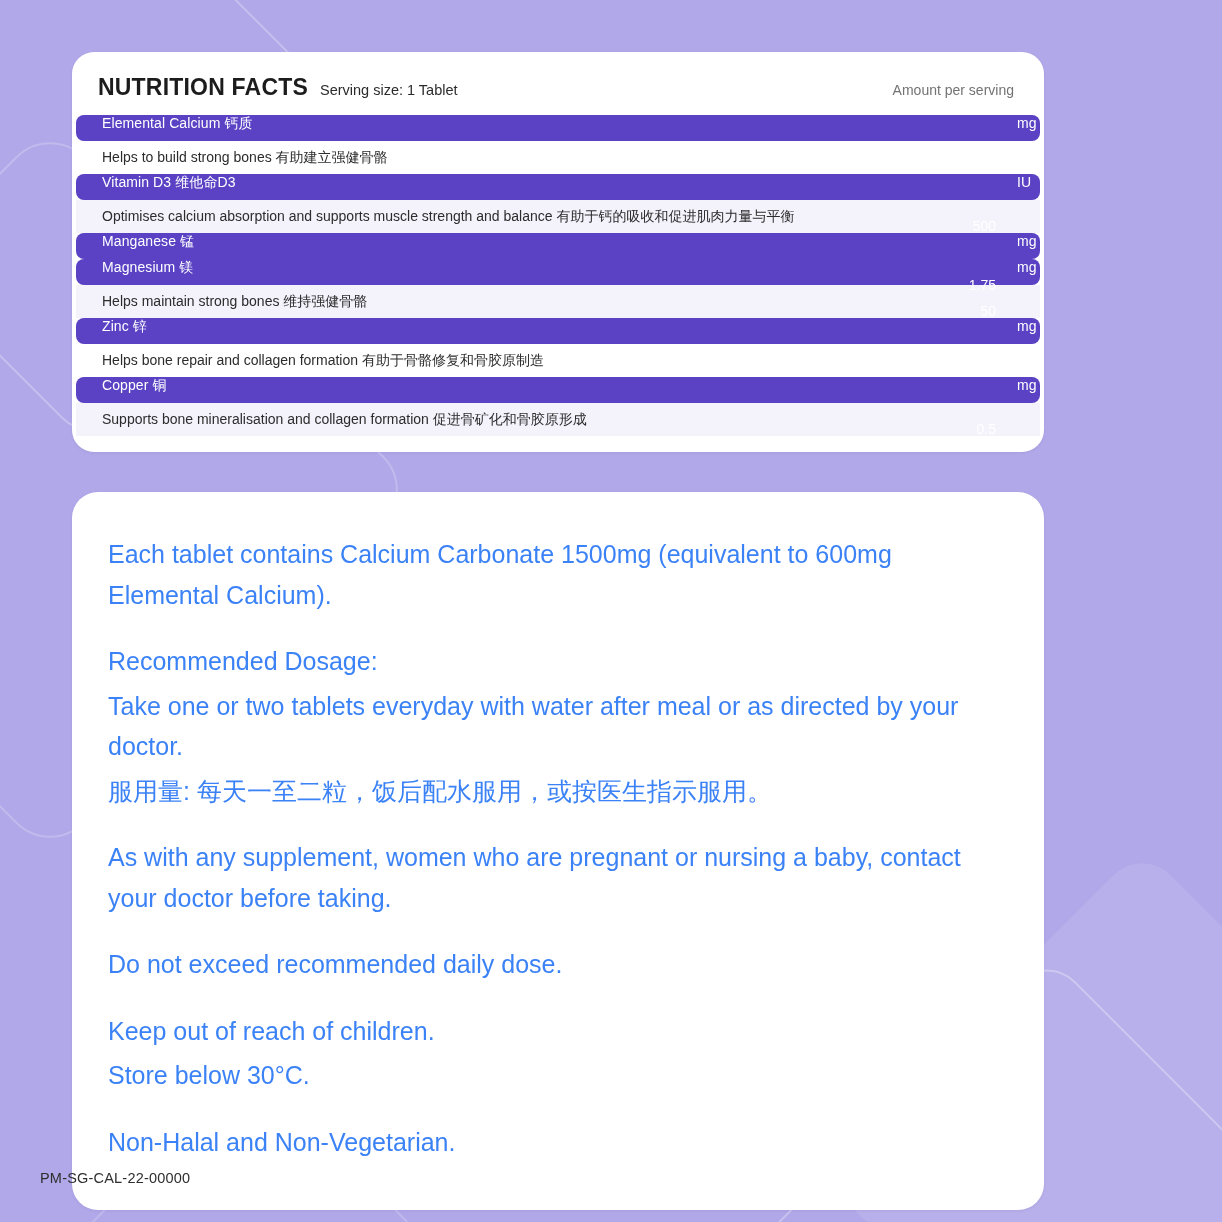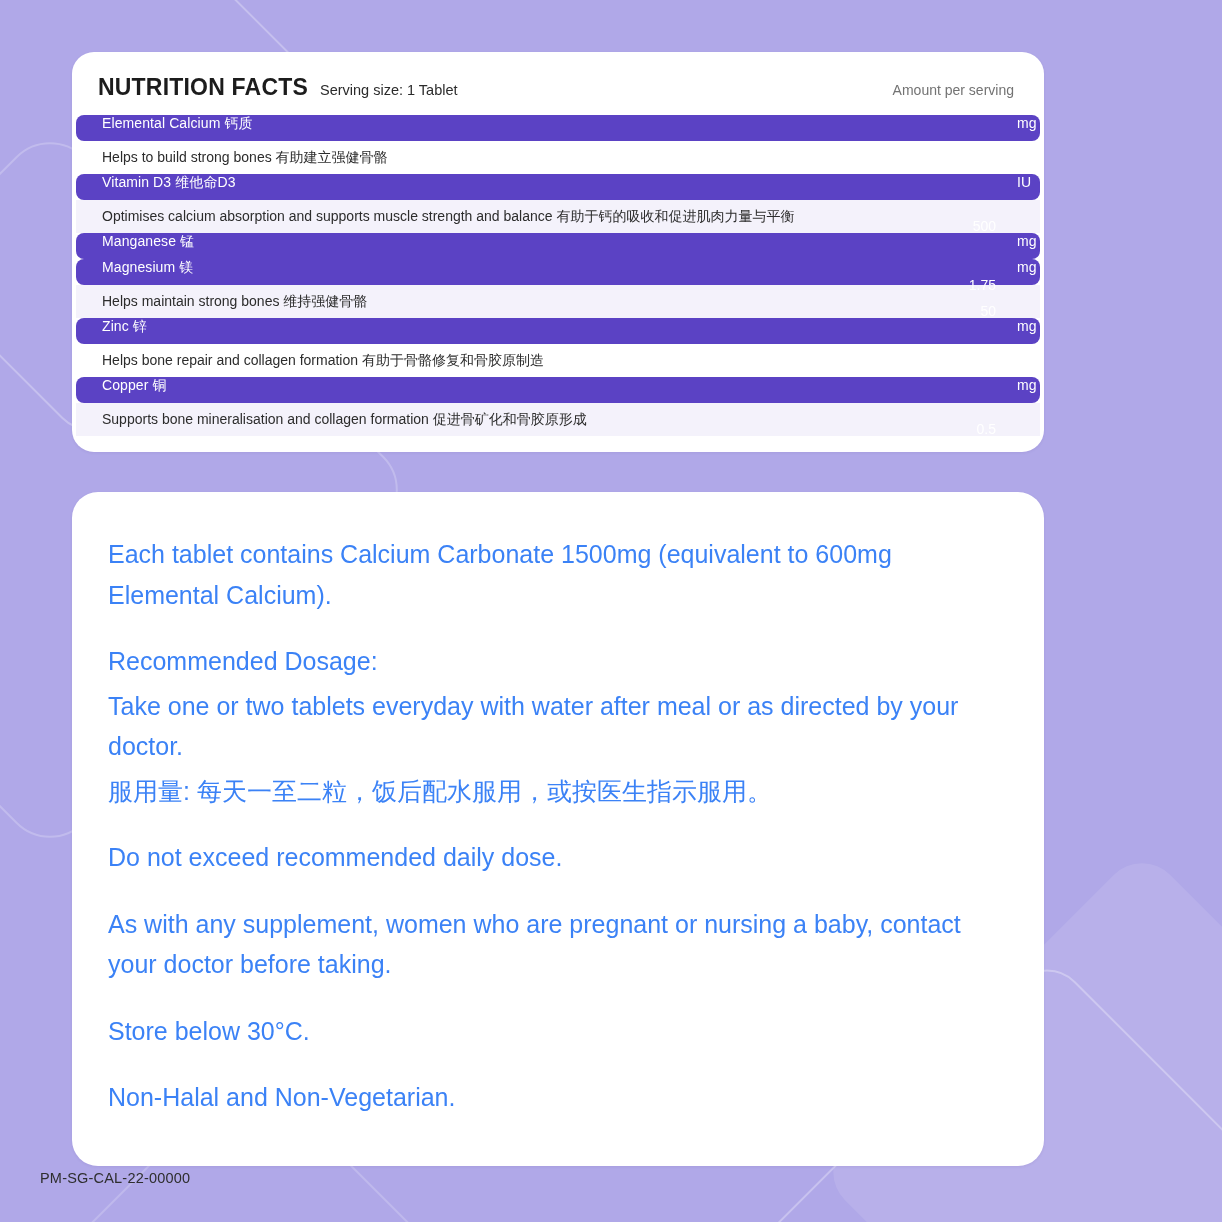--- a/index.html
+++ b/index.html
@@ -228,24 +228,25 @@
     </div>
   </div>
 
   <div class="info-card">
     <p>Each tablet contains Calcium Carbonate 1500mg (equivalent to 600mg Elemental Calcium).</p>
 
     <p class="block-bold tight">Recommended Dosage:</p>
     <p class="tight">Take one or two tablets everyday with water after meal or as directed by your doctor.</p>
     <p class="cn">服用量: 每天一至二粒，饭后配水服用，或按医生指示服用。</p>
 
+    <p>As with any supplement, women who are pregnant or nursing a baby, contact your doctor before taking.</p>
+
     <p>Do not exceed recommended daily dose.</p>
 
-    <p>As with any supplement, women who are pregnant or nursing a baby, contact your doctor before taking.</p>
-
+    <p class="block-bold tight">Keep out of reach of children.</p>
     <p class="block-bold">Store below 30°C.</p>
 
     <p class="block-bold">Non-Halal and Non-Vegetarian.</p>
   </div>
 
   <div class="footer-code">PM-SG-CAL-22-00000</div>
 
 </div>
 
 </body></html>

